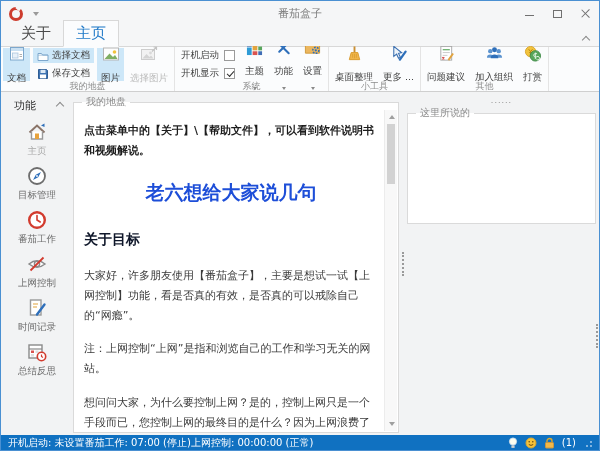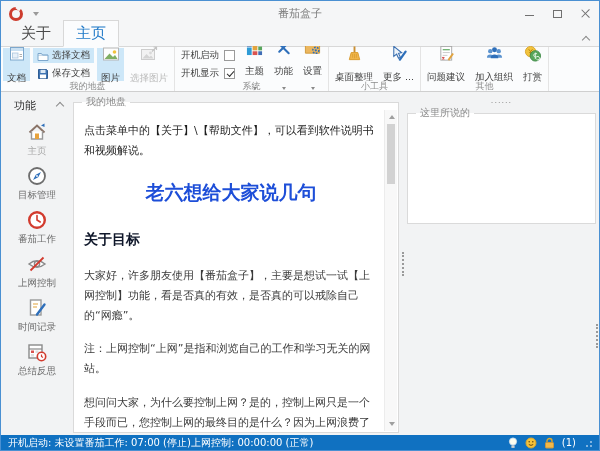--- a/index.html
+++ b/index.html
@@ -53,21 +53,21 @@
   .side-item { display: flex; flex-direction: column; align-items: center; gap: 2px; margin-top: 7px; font-size: 9.5px; color: #6b6b6b; cursor: default; }
   .side-item.current .side-label { color: #a9a9a9; }
 
   fieldset { border: 1px solid #dadada; background: #fff; min-width: 0; }
   legend { font-size: 10px; color: #8a8a8a; margin-left: 8px; padding: 0 4px; }
 
   .main-box { flex: 1; position: relative; min-width: 0; }
   .doc { position: absolute; top: 10px; bottom: 2px; left: 3px; right: 16px; overflow: hidden;
     padding: 2px 4px 0 7px; font-size: 11px; color: #3a3a3a; line-height: 1.8; }
   .doc p { margin: 0 0 14px; }
-  .doc .intro { font-weight: normal; color: #1d1d1d; }
+  .doc .intro { font-weight: bold; color: #1d1d1d; }
   .doc .big-title { font-size: 19px; font-weight: bold; text-align: center; color: #1d4ed8; margin: 12px 0 16px; }
   .doc .heading { font-size: 14px; font-weight: bold; color: #0f172a; margin: 18px 0 14px; }
 
   .vscroll { position: absolute; top: 1px; bottom: 1px; right: 1px; width: 13px; background: #f8f8f8; border-left: 1px solid #ececec; }
   .arr-up, .arr-dn { position: absolute; left: 3.5px; width: 0; height: 0; border-left: 3.5px solid transparent; border-right: 3.5px solid transparent; }
   .arr-up { top: 5px; border-bottom: 4px solid #9f9f9f; }
   .arr-dn { bottom: 5px; border-top: 4px solid #9f9f9f; }
   .vthumb { position: absolute; top: 14px; left: 2px; right: 2px; height: 60px; background: #d2d2d2; }
 
   .split-v { width: 8px; flex: none; display: flex; align-items: center; justify-content: center; }

